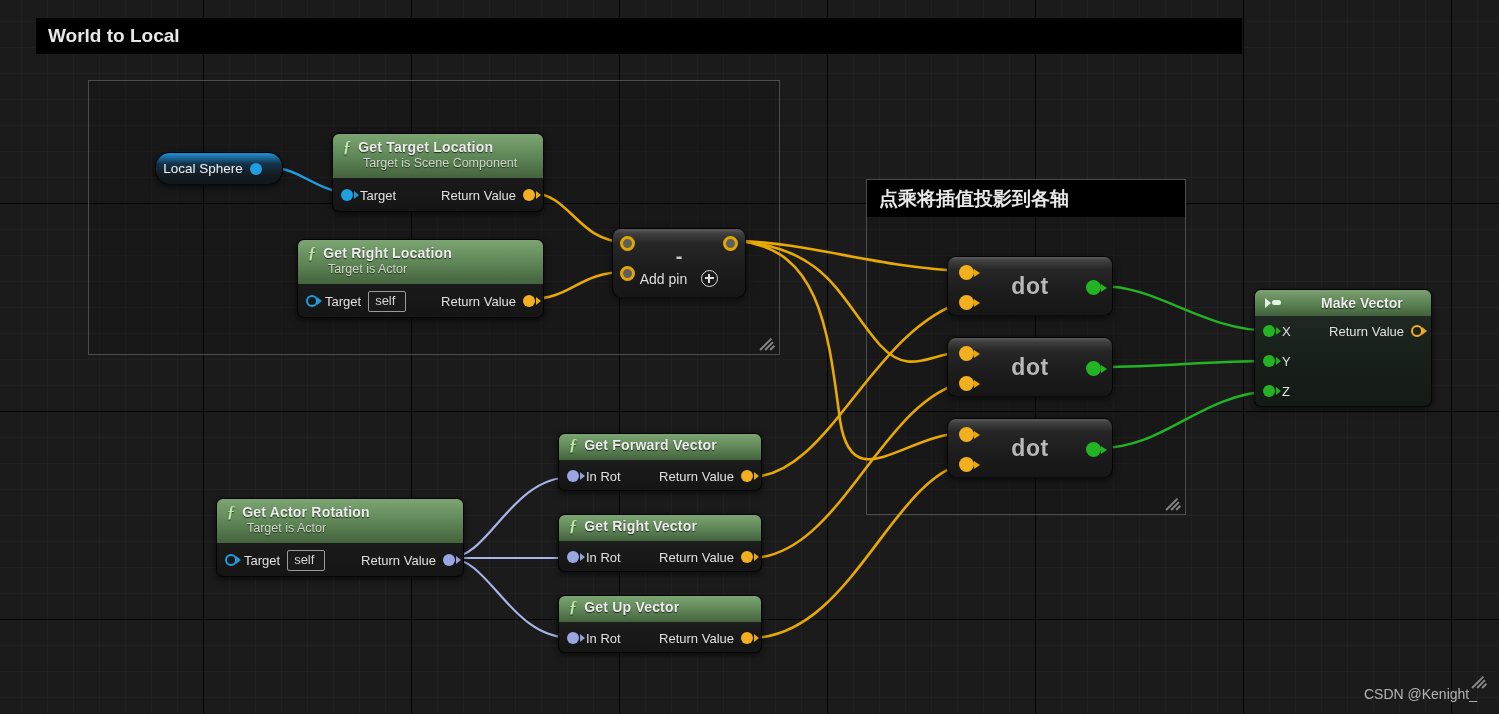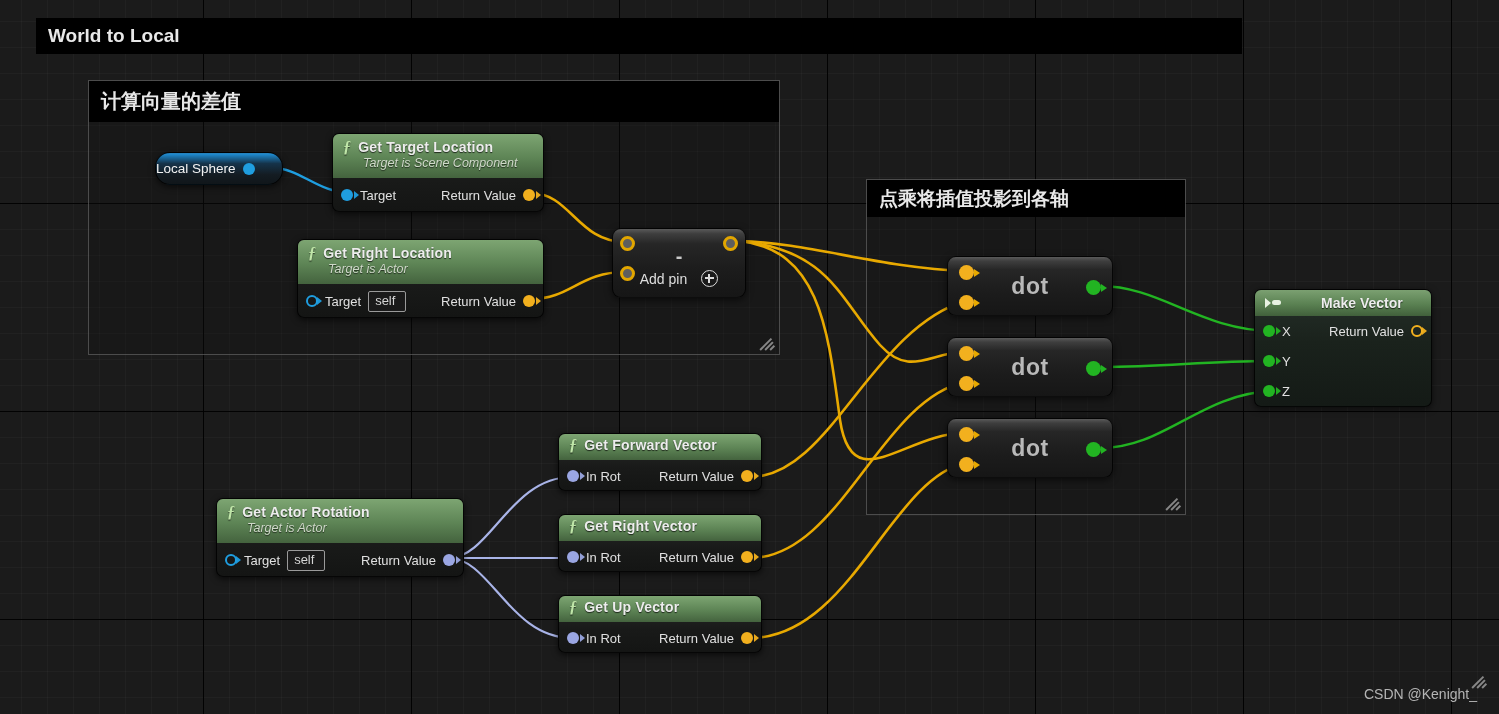--- a/index.html
+++ b/index.html
@@ -73,21 +73,20 @@
     font-weight: bold;
     font-size: 14px;
     letter-spacing: .2px;
     display: flex;
     align-items: center;
     gap: 7px;
     text-shadow: 0 1px 1px rgba(0,0,0,.7);
   }
   .node .hdr .subtitle {
     color: #cfd9c9;
-    font-style: italic;
     font-size: 12.5px;
     margin-top: 1px;
     margin-left: 20px;
     text-shadow: 0 1px 1px rgba(0,0,0,.6);
   }
   .fglyph {
     font-family: "Liberation Serif", "DejaVu Serif", serif;
     font-style: italic;
     color: #bfe6a8;
     font-size: 16px;
@@ -137,21 +136,21 @@
     line-height: 16px;
   }
 
   
   .varnode {
     position:absolute;
     border-radius: 15px;
     background: linear-gradient(to bottom, #3a4e5c 0%, #1f8fd6 2%, #15334a 34%, #141c22 70%, #10161a 100%);
     border: 1px solid rgba(0,0,0,0.9);
     box-shadow: 0 2px 6px rgba(0,0,0,0.6);
-    display:flex; align-items:center; justify-content:flex-start;
+    display:flex; align-items:center; justify-content:center;
     gap:7px;
     padding-right: 13px;
     box-sizing:border-box;
     color:#f2f2f2;
     font-size:13.5px;
   }
 
   
   .opnode {
     position:absolute;
@@ -329,21 +328,20 @@
 </head>
 <body>
 
 <div id="stage">
 
   <div class="comment titleonly" style="left:20px; top:18px; width:1222px; height:36px;padding-left:16px;">
     <div class="comment-title" style="height:36px; font-size:19px;">World to Local</div>
   </div>
 
   <div class="comment" style="left:88px; top:80px; width:692px; height:275px;">
-    <div class="comment-title" style="height:41px; font-size:20px;">计算向量的差值</div>
     <div class="grip" style="right:2px; bottom:2px;">
         <span></span>
       </div>
   </div>
 
   <div class="comment" style="left:866px; top:179px; width:320px; height:336px;">
     <div class="comment-title" style="height:37px; font-size:19px;">点乘将插值投影到各轴</div>
     <div class="grip" style="right:2px; bottom:2px;">
         <span></span>
       </div>

